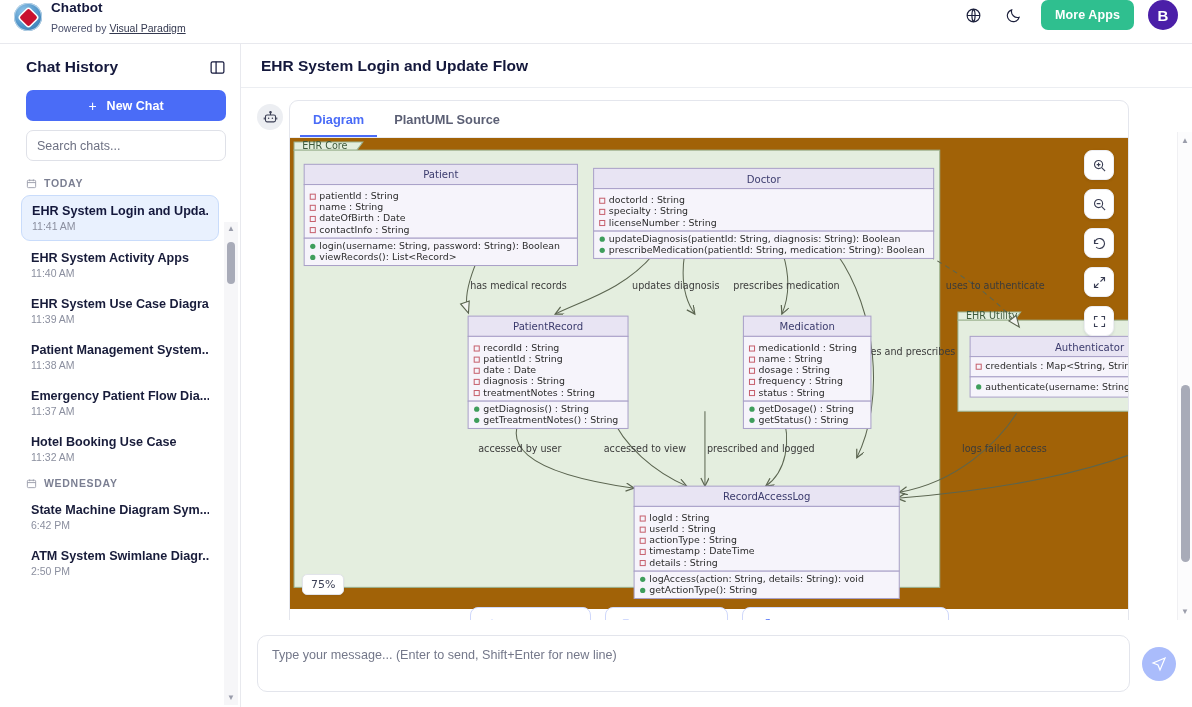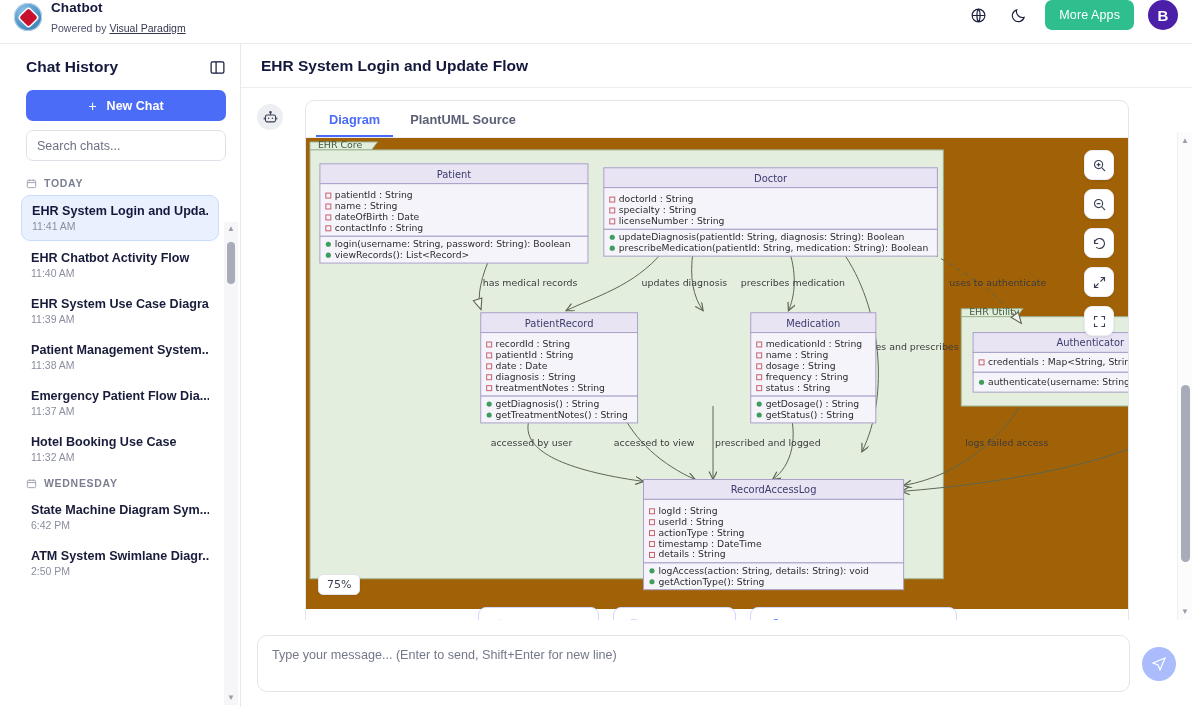--- a/index.html
+++ b/index.html
@@ -39,21 +39,21 @@
   .brand-sub { font-size: 10.5px; color: #4a4f6b; margin-top: 8px; }
   .brand-sub a { color: #33384f; text-decoration: underline; }
 
   .topbar-right { margin-left: auto; display: flex; align-items: center; gap: 14px; }
   .icon-btn {
     width: 26px; height: 26px; display: flex; align-items: center; justify-content: center;
     background: none; border: none; cursor: pointer; color: #1b1f3b;
   }
   .more-apps {
     background: #2fbf8f; color: #fff; border: none; border-radius: 7px;
-    padding: 8px 14px; font-size: 12.5px; font-weight: 400; cursor: pointer;
+    padding: 8px 14px; font-size: 12.5px; font-weight: 700; cursor: pointer;
     font-family: "Liberation Sans", sans-serif; letter-spacing: .1px;
   }
   .avatar {
     width: 30px; height: 30px; border-radius: 50%; background: #4b1fa8;
     color: #fff; font-size: 15px; font-weight: 700;
     display: flex; align-items: center; justify-content: center;
   }
 
   
   .shell { display: flex; height: 663px; margin-left: 12px; }
@@ -119,21 +119,21 @@
 
   
   .main { flex: 1; display: flex; flex-direction: column; position: relative; min-width: 0; }
   .main-head {
     height: 44px; display: flex; align-items: center; padding: 0 20px;
     border-bottom: 1px solid #eceef2;
   }
   .main-title { font-size: 15.5px; font-weight: 700; color: #14183c; }
 
   .msg-area { flex: 1; position: relative; overflow: hidden; background: #fff; }
-  .msg-row { display: flex; padding: 12px 0 0 16px; gap: 22px; }
+  .msg-row { display: flex; padding: 12px 0 0 16px; gap: 6px; }
   .bot-avatar {
     width: 26px; height: 26px; min-width: 26px; border-radius: 50%; background: #eceef2;
     display: flex; align-items: center; justify-content: center; margin-top: 4px;
   }
   .card {
     flex: 1; border: 1px solid #e4e6ed; border-radius: 9px 9px 0 0;
     background: #fff; margin-right: 63px; overflow: hidden;
     height: 540px; position: relative;
   }
   .tabs { display: flex; gap: 4px; border-bottom: 1px solid #e9ebf0; padding: 0 10px; }
@@ -262,21 +262,21 @@
           <line x1="8" y1="3" x2="8" y2="7"></line>
             <line x1="16" y1="3" x2="16" y2="7"></line>
         </svg>
         <span>TODAY</span>
       </div>
       <div class="chat-item active">
         <div class="chat-name">EHR System Login and Upda...</div>
         <div class="chat-time">11:41 AM</div>
       </div>
       <div class="chat-item">
-        <div class="chat-name">EHR Chatbot Activity Flow</div>
+        <div class="chat-name">EHR System Activity Apps</div>
         <div class="chat-time">11:40 AM</div>
       </div>
       <div class="chat-item">
         <div class="chat-name">EHR System Use Case Diagram</div>
         <div class="chat-time">11:39 AM</div>
       </div>
       <div class="chat-item">
         <div class="chat-name">Patient Management System...</div>
         <div class="chat-time">11:38 AM</div>
       </div>

